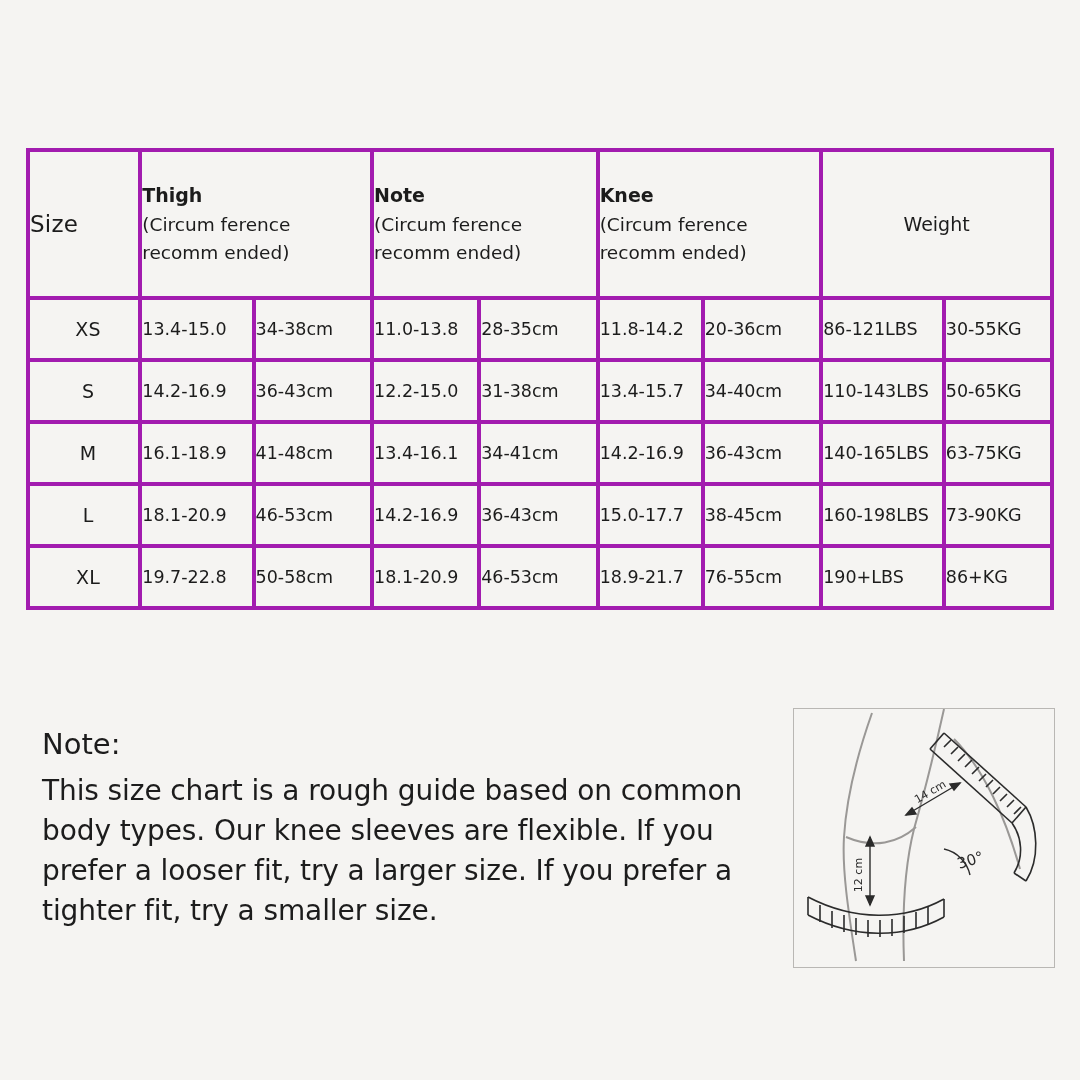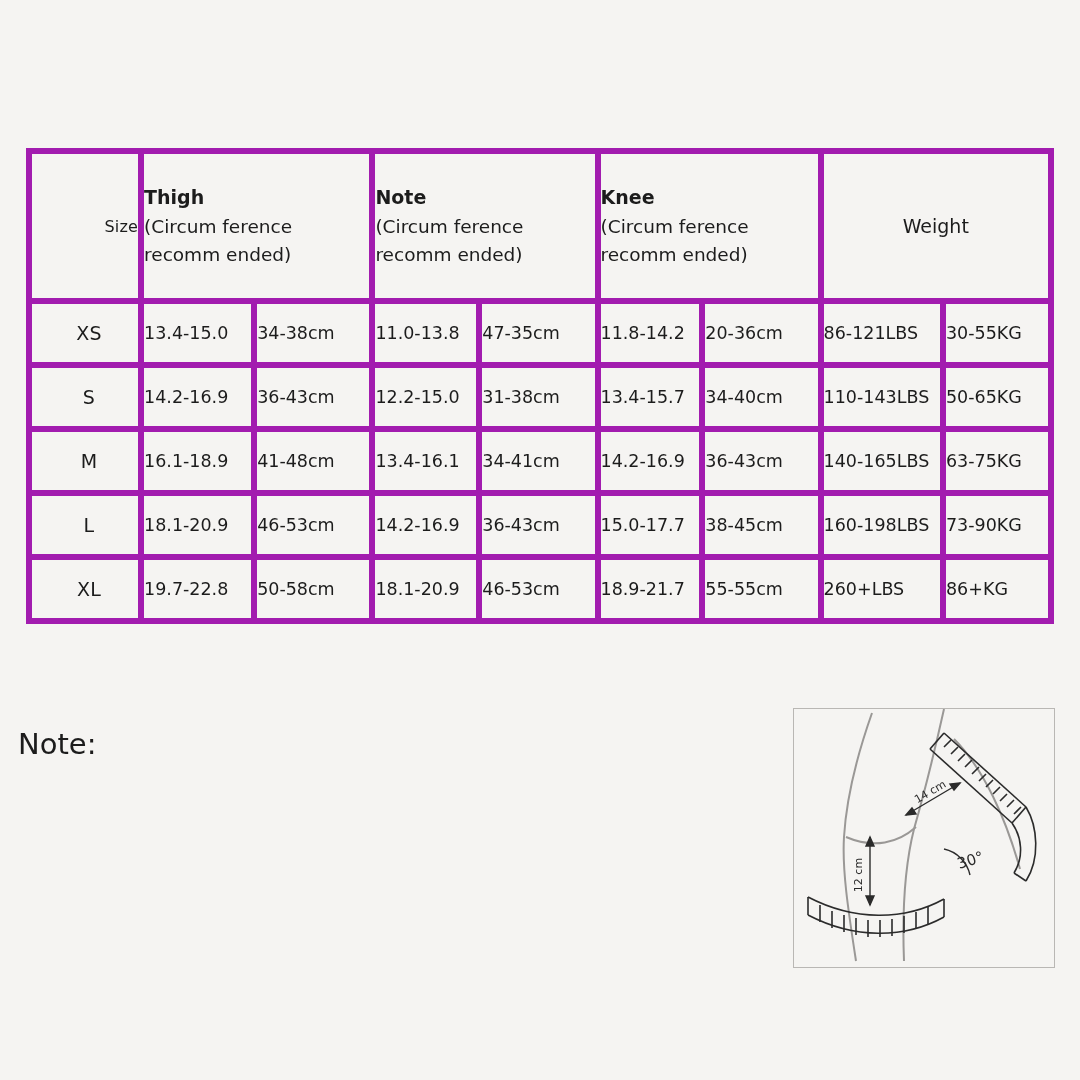--- a/index.html
+++ b/index.html
@@ -28,43 +28,43 @@
     top: 148px;
     width: 1028px;
   }
   table.size-chart {
     border-collapse: collapse;
     width: 1028px;
     table-layout: fixed;
   }
   table.size-chart td,
   table.size-chart th {
-    border: 6px solid #a21caf;
+    border: 4px solid #a21caf;
     padding: 0;
     vertical-align: middle;
     font-weight: normal;
   }
 
   
   col.c-size  { width: 108px; }
   col.c-in    { width: 109px; }
   col.c-cm    { width: 114px; }
   col.c-in2   { width: 103px; }
   col.c-cm2   { width: 114px; }
   col.c-in3   { width: 101px; }
   col.c-cm3   { width: 114px; }
   col.c-lbs   { width: 118px; }
   col.c-kg    { width: 104px; }
 
   .head-row td { height: 144px; }
 
   .hdr-size {
-    text-align: right;
+    text-align: left;
     font-weight: bold;
-    font-size: 16px;
+    font-size: 23px;
     letter-spacing: .2px;
     vertical-align: top;
     padding-top: 28px;
   }
   .hdr-group {
     vertical-align: top;
     padding: 26px 0 0 18px;
     font-size: 18.5px;
     line-height: 1.52;
   }
@@ -101,21 +101,21 @@
   .data-row td.size-cell {
     text-align: center;
     padding-left: 8px;
     font-size: 19px;
     letter-spacing: .3px;
   }
 
   
   .note {
     position: absolute;
-    left: 18px;
+    left: 42px;
     top: 728px;
     width: 760px;
   }
   .note-title {
     font-size: 29px;
     line-height: 1.15;
     margin-bottom: 10px;
   }
   .note-body {
     font-size: 28px;
@@ -174,21 +174,21 @@
           </td>
           <td class="hdr-weight" colspan="2">Weight</td>
         </tr>
 
 
         <tr class="data-row">
           <td class="size-cell">XS</td>
           <td>13.4-15.0</td>
           <td>34-38cm</td>
           <td>11.0-13.8</td>
-          <td>47-35cm</td>
+          <td>28-35cm</td>
           <td>11.8-14.2</td>
           <td>20-36cm</td>
           <td>86-121LBS</td>
           <td>30-55KG</td>
         </tr>
 
         <tr class="data-row">
           <td class="size-cell">S</td>
           <td>14.2-16.9</td>
           <td>36-43cm</td>
@@ -224,30 +224,31 @@
           <td>73-90KG</td>
         </tr>
 
         <tr class="data-row">
           <td class="size-cell">XL</td>
           <td>19.7-22.8</td>
           <td>50-58cm</td>
           <td>18.1-20.9</td>
           <td>46-53cm</td>
           <td>18.9-21.7</td>
-          <td>55-55cm</td>
-          <td>260+LBS</td>
+          <td>76-55cm</td>
+          <td>190+LBS</td>
           <td>86+KG</td>
         </tr>
       </tbody>
     </table>
   </div>
 
   <div class="note">
     <div class="note-title">Note:</div>
+    <div class="note-body">This size chart is a rough guide based on common body types. Our knee sleeves are flexible. If you prefer a looser fit, try a larger size. If you prefer a tighter fit, try a smaller size.</div>
   </div>
 
   <div class="illo">
     <svg width="258" height="256" viewBox="0 0 258 256" xmlns="http://www.w3.org/2000/svg">
 
       <g fill="none" stroke="#9a9896" stroke-width="2">
         <path d="M78 4 C 60 55, 52 95, 50 128 C 48 160, 54 200, 62 252"></path>
         <path d="M150 0 C 140 45, 130 85, 120 120 C 112 152, 108 200, 110 252"></path>
         <path d="M52 128 C 80 140, 104 134, 122 118"></path>
         <path d="M160 30 C 190 60, 212 110, 226 160"></path>

